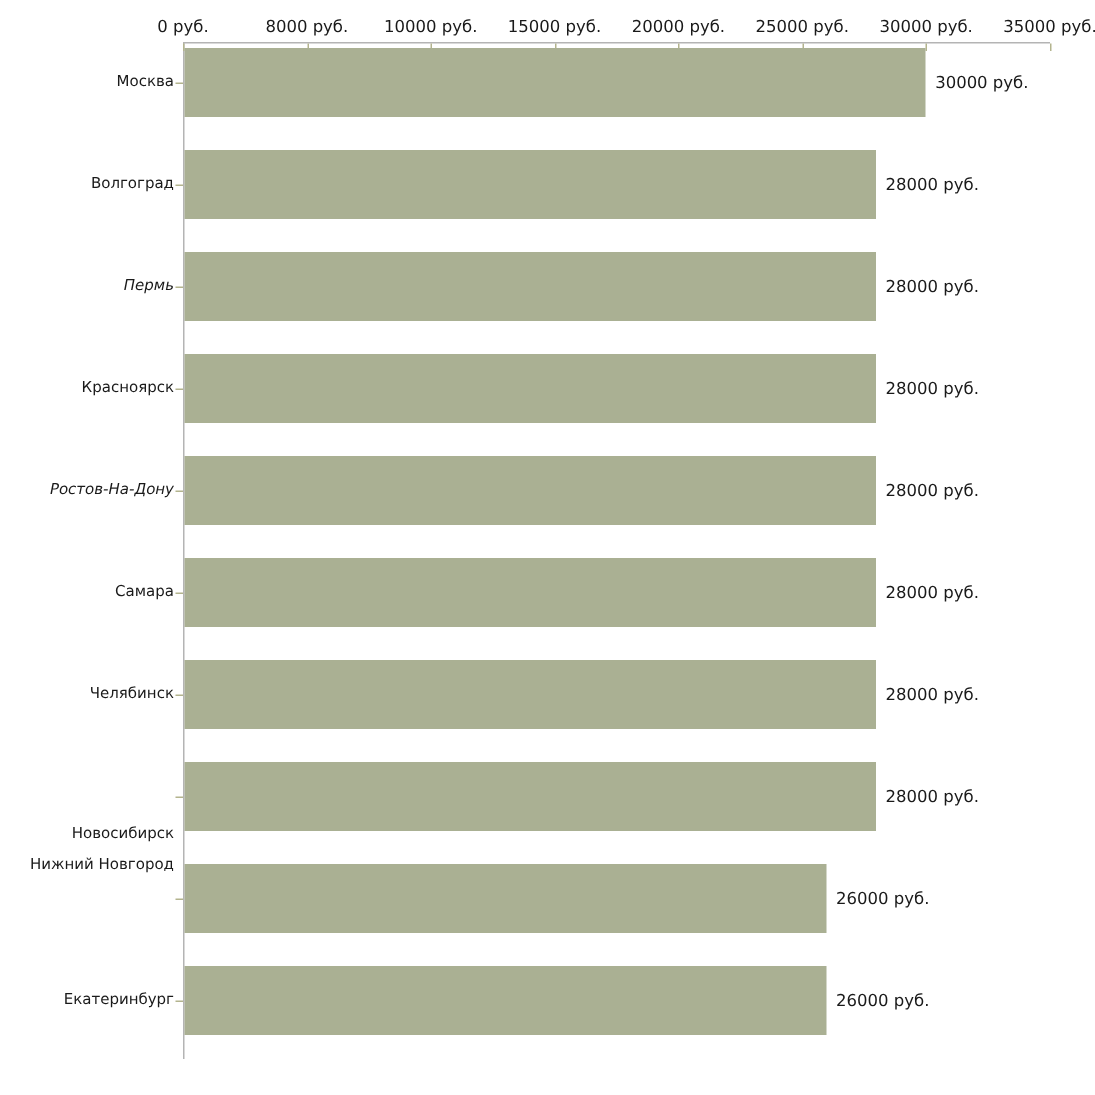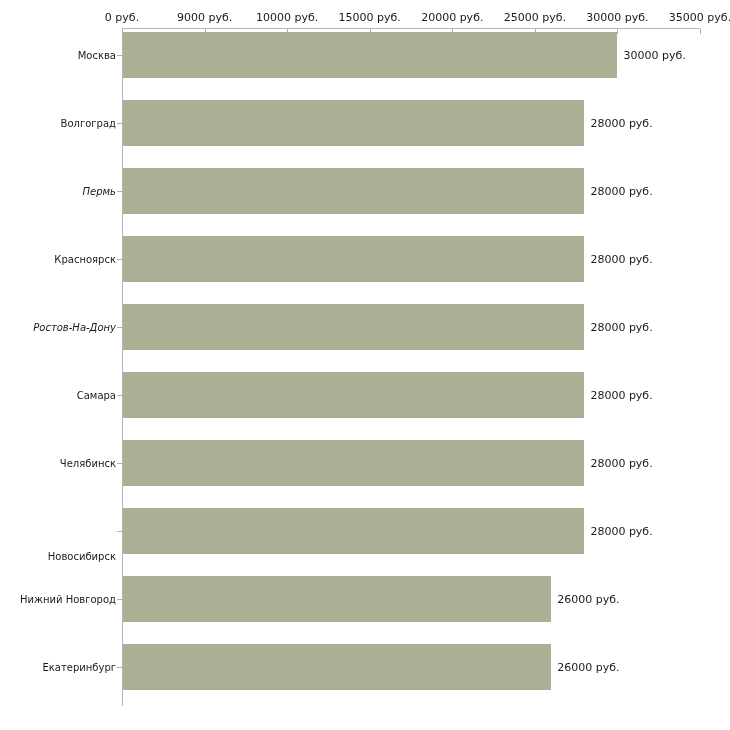--- a/index.html
+++ b/index.html
@@ -88,21 +88,21 @@
 
 <div id="chart-root">
 
   <div class="x-axis-line"></div>
   <div class="y-axis-line"></div>
 
   <div id="x-ticks-layer">
       <div class="x-tick" style="left: 122px;"></div>
       <div class="x-tick-label" style="left: 122px;">0 руб.</div>
       <div class="x-tick" style="left: 204.571px;"></div>
-      <div class="x-tick-label" style="left: 204.571px;">9000 руб.</div>
+      <div class="x-tick-label" style="left: 204.571px;">8000 руб.</div>
       <div class="x-tick" style="left: 287.143px;"></div>
       <div class="x-tick-label" style="left: 287.143px;">10000 руб.</div>
       <div class="x-tick" style="left: 369.714px;"></div>
       <div class="x-tick-label" style="left: 369.714px;">15000 руб.</div>
       <div class="x-tick" style="left: 452.286px;"></div>
       <div class="x-tick-label" style="left: 452.286px;">20000 руб.</div>
       <div class="x-tick" style="left: 534.857px;"></div>
       <div class="x-tick-label" style="left: 534.857px;">25000 руб.</div>
       <div class="x-tick" style="left: 617.429px;"></div>
       <div class="x-tick-label" style="left: 617.429px;">30000 руб.</div>
@@ -123,21 +123,21 @@
     </div>
   <div id="cat-labels-layer">
       <div class="cat-label" style="top: 55px;">Москва</div>
       <div class="cat-label" style="top: 123px;">Волгоград</div>
       <div class="cat-label" style="top: 191px; font-style: italic;">Пермь</div>
       <div class="cat-label" style="top: 259px;">Красноярск</div>
       <div class="cat-label" style="top: 327px; font-style: italic;">Ростов-На-Дону</div>
       <div class="cat-label" style="top: 395px;">Самара</div>
       <div class="cat-label" style="top: 463px;">Челябинск</div>
       <div class="cat-label" style="top: 556px;">Новосибирск</div>
-      <div class="cat-label" style="top: 599px;">Нижний Новгород</div>
+      <div class="cat-label" style="top: 577px;">Нижний Новгород</div>
       <div class="cat-label" style="top: 667px; margin-left: 16px;">Екатеринбург</div>
     </div>
   <div id="bars-layer">
       <div class="bar" title="Москва — 30000 руб." style="left: 123px; top: 32px; width: 494.429px; background: rgb(170, 176, 147);"></div>
       <div class="bar-value" style="left: 623.429px; top: 55px;">30000 руб.</div>
       <div class="bar" title="Волгоград — 28000 руб." style="left: 123px; top: 100px; width: 461.4px; background: rgb(170, 176, 147);"></div>
       <div class="bar-value" style="left: 590.4px; top: 123px;">28000 руб.</div>
       <div class="bar" title="Пермь — 28000 руб." style="left: 123px; top: 168px; width: 461.4px; background: rgb(170, 176, 147);"></div>
       <div class="bar-value" style="left: 590.4px; top: 191px;">28000 руб.</div>
       <div class="bar" title="Красноярск — 28000 руб." style="left: 123px; top: 236px; width: 461.4px; background: rgb(170, 176, 147);"></div>

